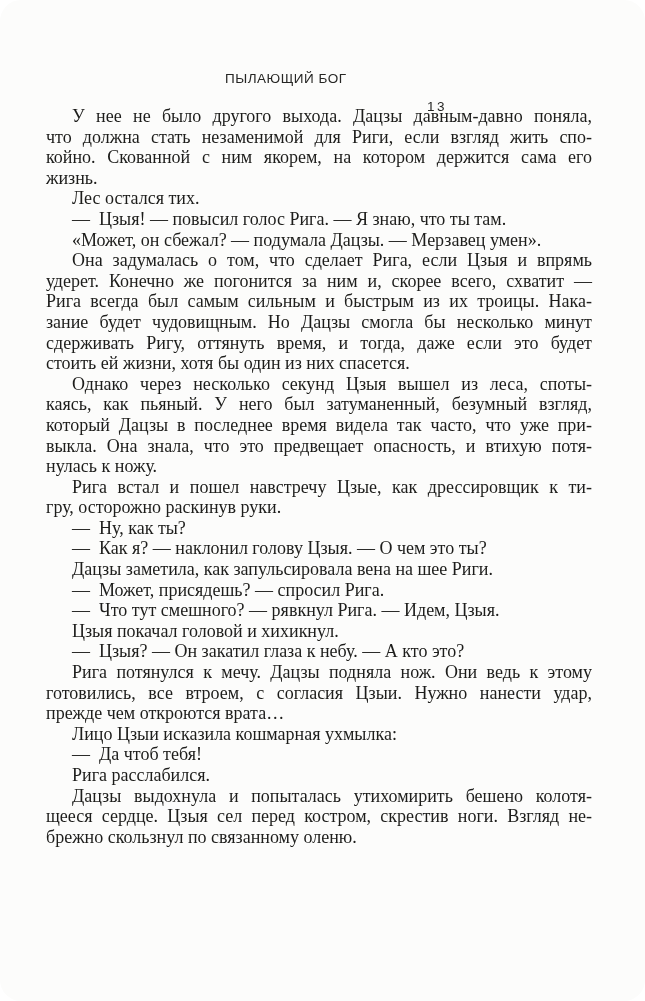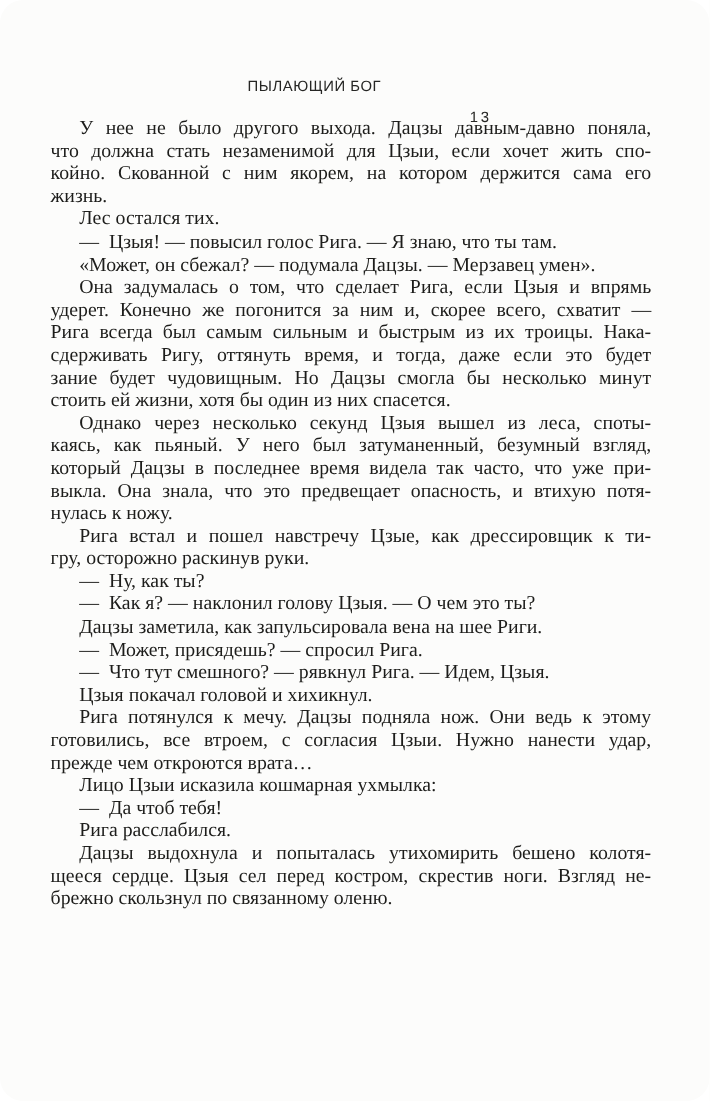--- a/index.html
+++ b/index.html
@@ -60,39 +60,39 @@
 <body>
 
 <div class="page">
   <div class="running-head">
     <span class="head-title">ПЫЛАЮЩИЙ БОГ</span>
     <span class="head-num">13</span>
   </div>
   <div class="body-text" id="body-text">
       <div class="para">
         <div class="line first">У нее не было другого выхода. Дацзы давным-давно поняла,</div>
-        <div class="line">что должна стать незаменимой для Цзыи, если хочет жить спо-</div>
+        <div class="line">что должна стать незаменимой для Риги, если взгляд жить спо-</div>
         <div class="line">койно. Скованной с ним якорем, на котором держится сама его</div>
         <div class="line last">жизнь.</div>
       </div>
       <div class="para">
         <div class="line first last">Лес остался тих.</div>
       </div>
       <div class="para">
         <div class="line first last">— Цзыя! — повысил голос Рига. — Я знаю, что ты там.</div>
       </div>
       <div class="para">
         <div class="line first last">«Может, он сбежал? — подумала Дацзы. — Мерзавец умен».</div>
       </div>
       <div class="para">
         <div class="line first">Она задумалась о том, что сделает Рига, если Цзыя и впрямь</div>
         <div class="line">удерет. Конечно же погонится за ним и, скорее всего, схватит —</div>
         <div class="line">Рига всегда был самым сильным и быстрым из их троицы. Нака-</div>
+        <div class="line">зание будет чудовищным. Но Дацзы смогла бы несколько минут</div>
         <div class="line">сдерживать Ригу, оттянуть время, и тогда, даже если это будет</div>
-        <div class="line">зание будет чудовищным. Но Дацзы смогла бы несколько минут</div>
         <div class="line last">стоить ей жизни, хотя бы один из них спасется.</div>
       </div>
       <div class="para">
         <div class="line first">Однако через несколько секунд Цзыя вышел из леса, споты-</div>
         <div class="line">каясь, как пьяный. У него был затуманенный, безумный взгляд,</div>
         <div class="line">который Дацзы в последнее время видела так часто, что уже при-</div>
         <div class="line">выкла. Она знала, что это предвещает опасность, и втихую потя-</div>
         <div class="line last">нулась к ножу.</div>
       </div>
       <div class="para">
@@ -111,20 +111,23 @@
       <div class="para">
         <div class="line first last">— Может, присядешь? — спросил Рига.</div>
       </div>
       <div class="para">
         <div class="line first last">— Что тут смешного? — рявкнул Рига. — Идем, Цзыя.</div>
       </div>
       <div class="para">
         <div class="line first last">Цзыя покачал головой и хихикнул.</div>
       </div>
       <div class="para">
+        <div class="line first last">— Цзыя? — Он закатил глаза к небу. — А кто это?</div>
+      </div>
+      <div class="para">
         <div class="line first">Рига потянулся к мечу. Дацзы подняла нож. Они ведь к этому</div>
         <div class="line">готовились, все втроем, с согласия Цзыи. Нужно нанести удар,</div>
         <div class="line last">прежде чем откроются врата…</div>
       </div>
       <div class="para">
         <div class="line first last">Лицо Цзыи исказила кошмарная ухмылка:</div>
       </div>
       <div class="para">
         <div class="line first last">— Да чтоб тебя!</div>
       </div>

